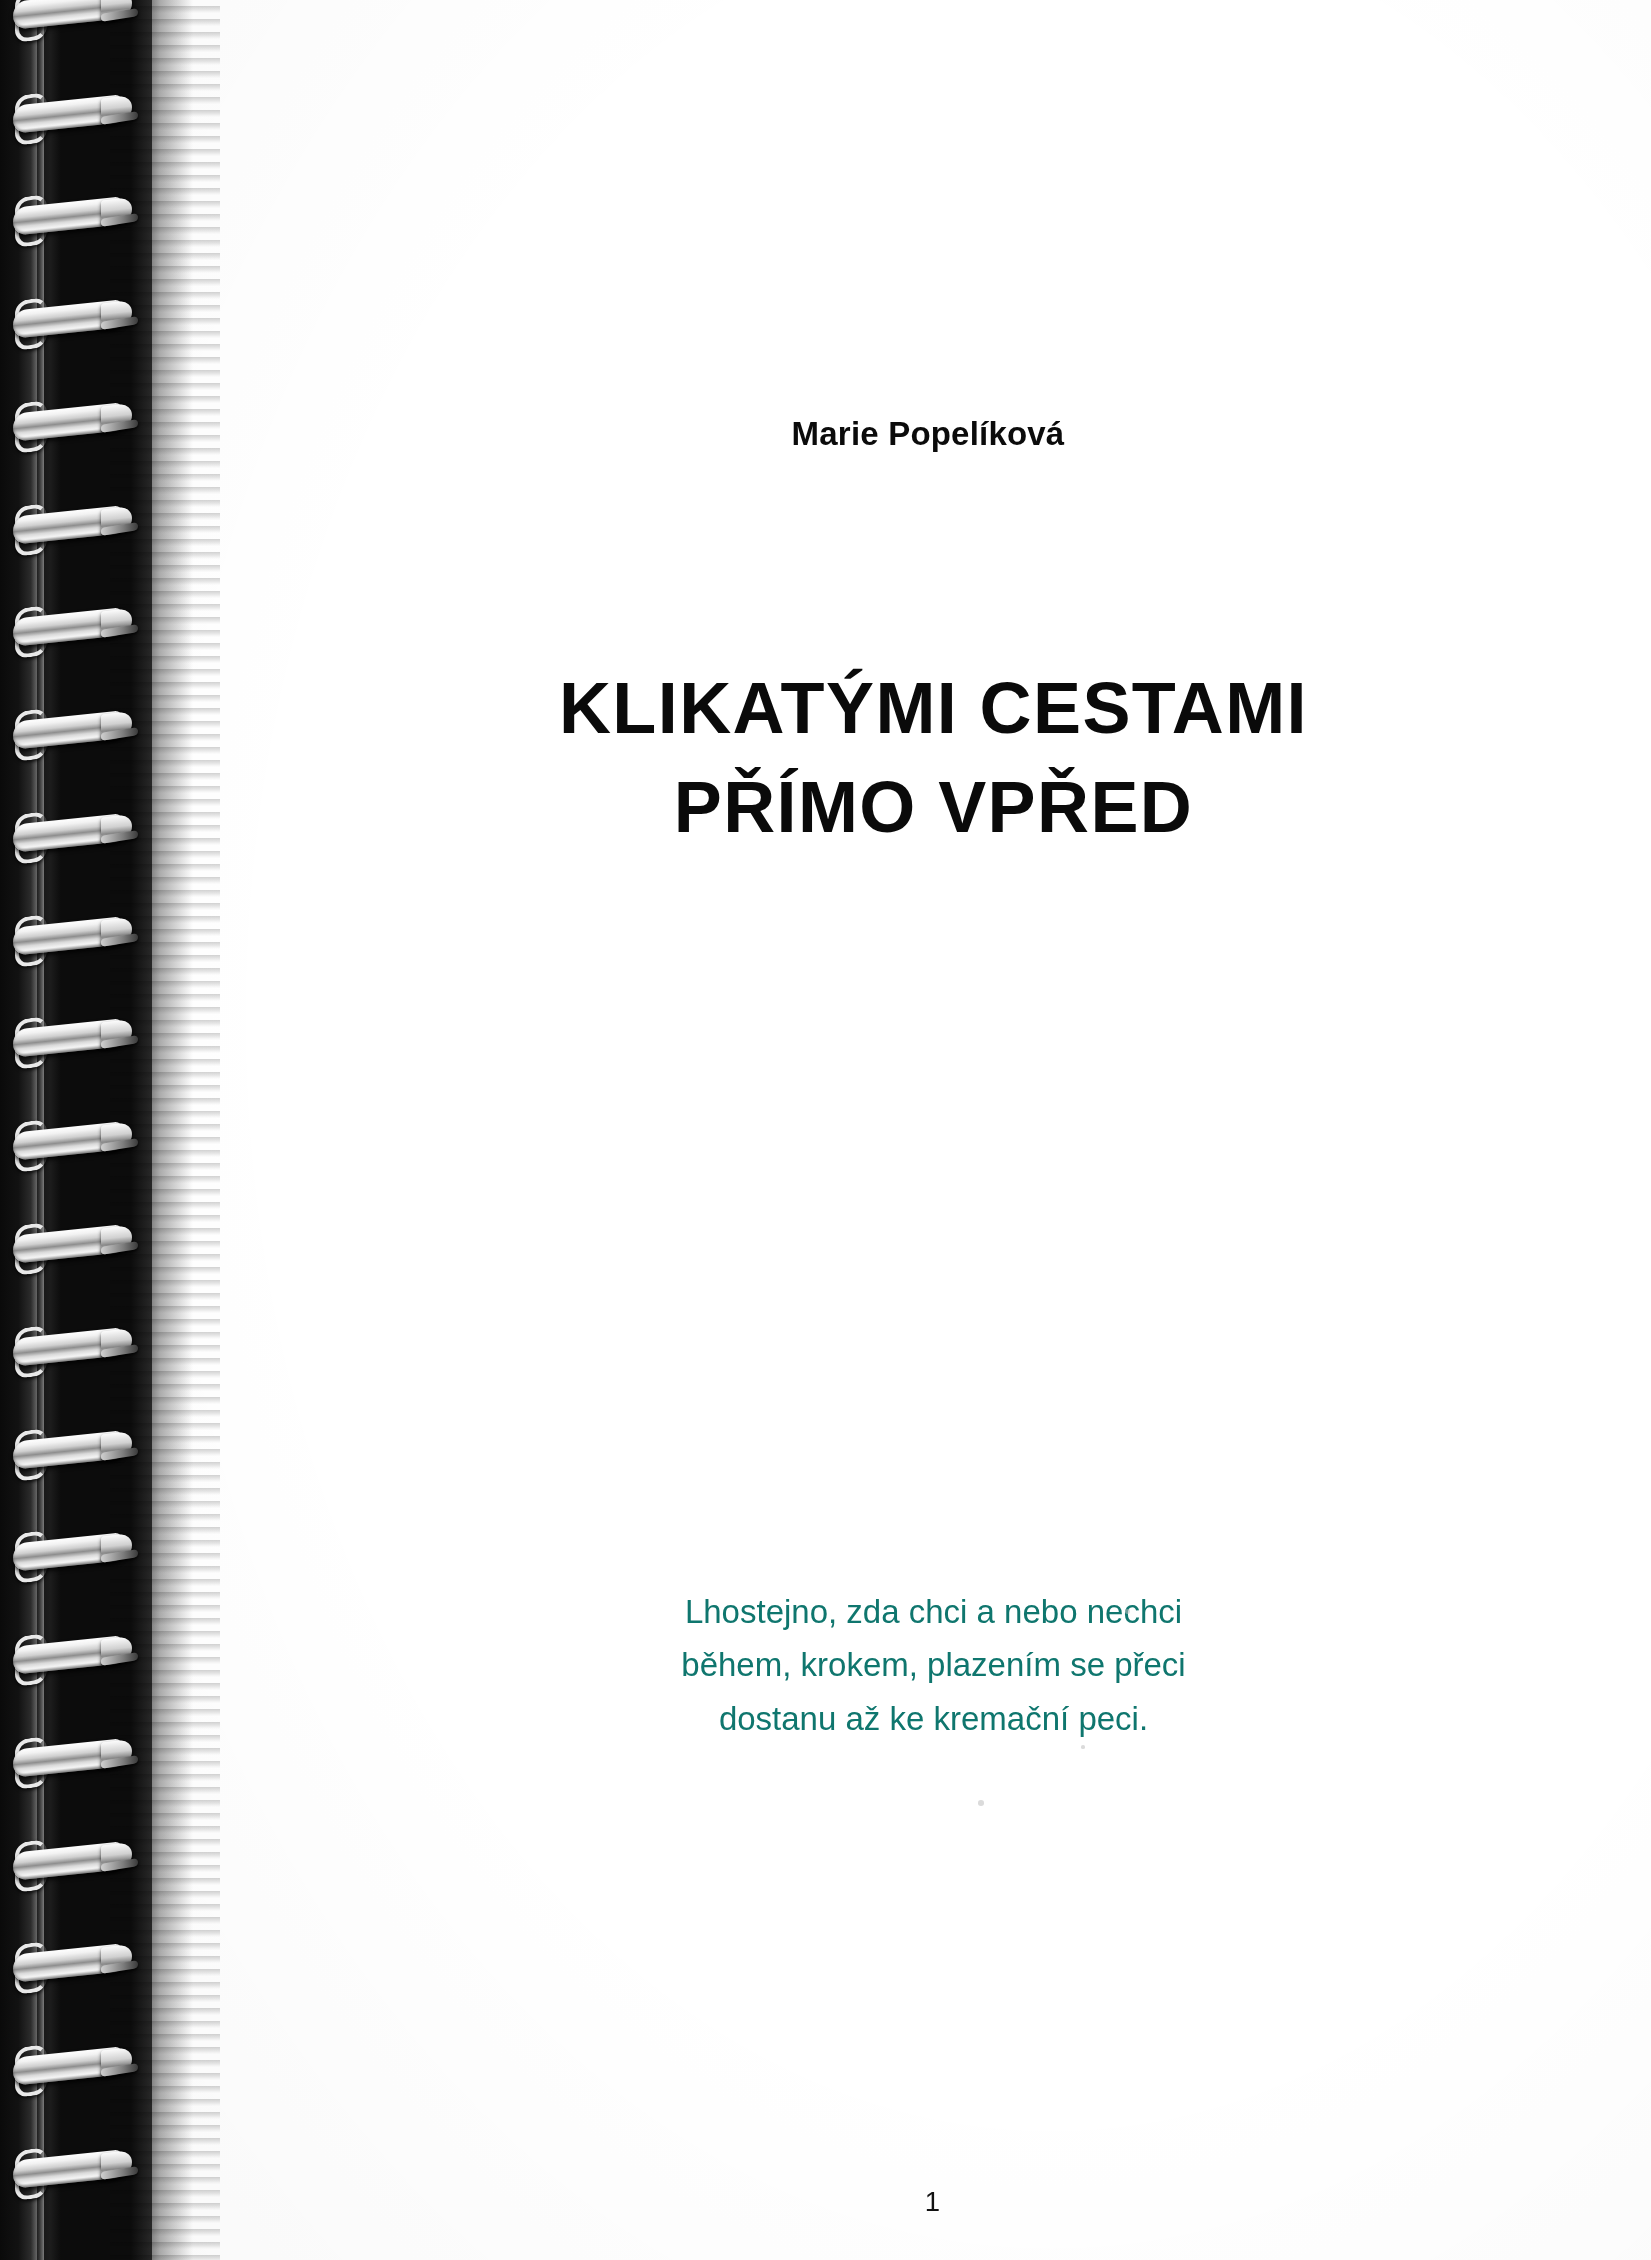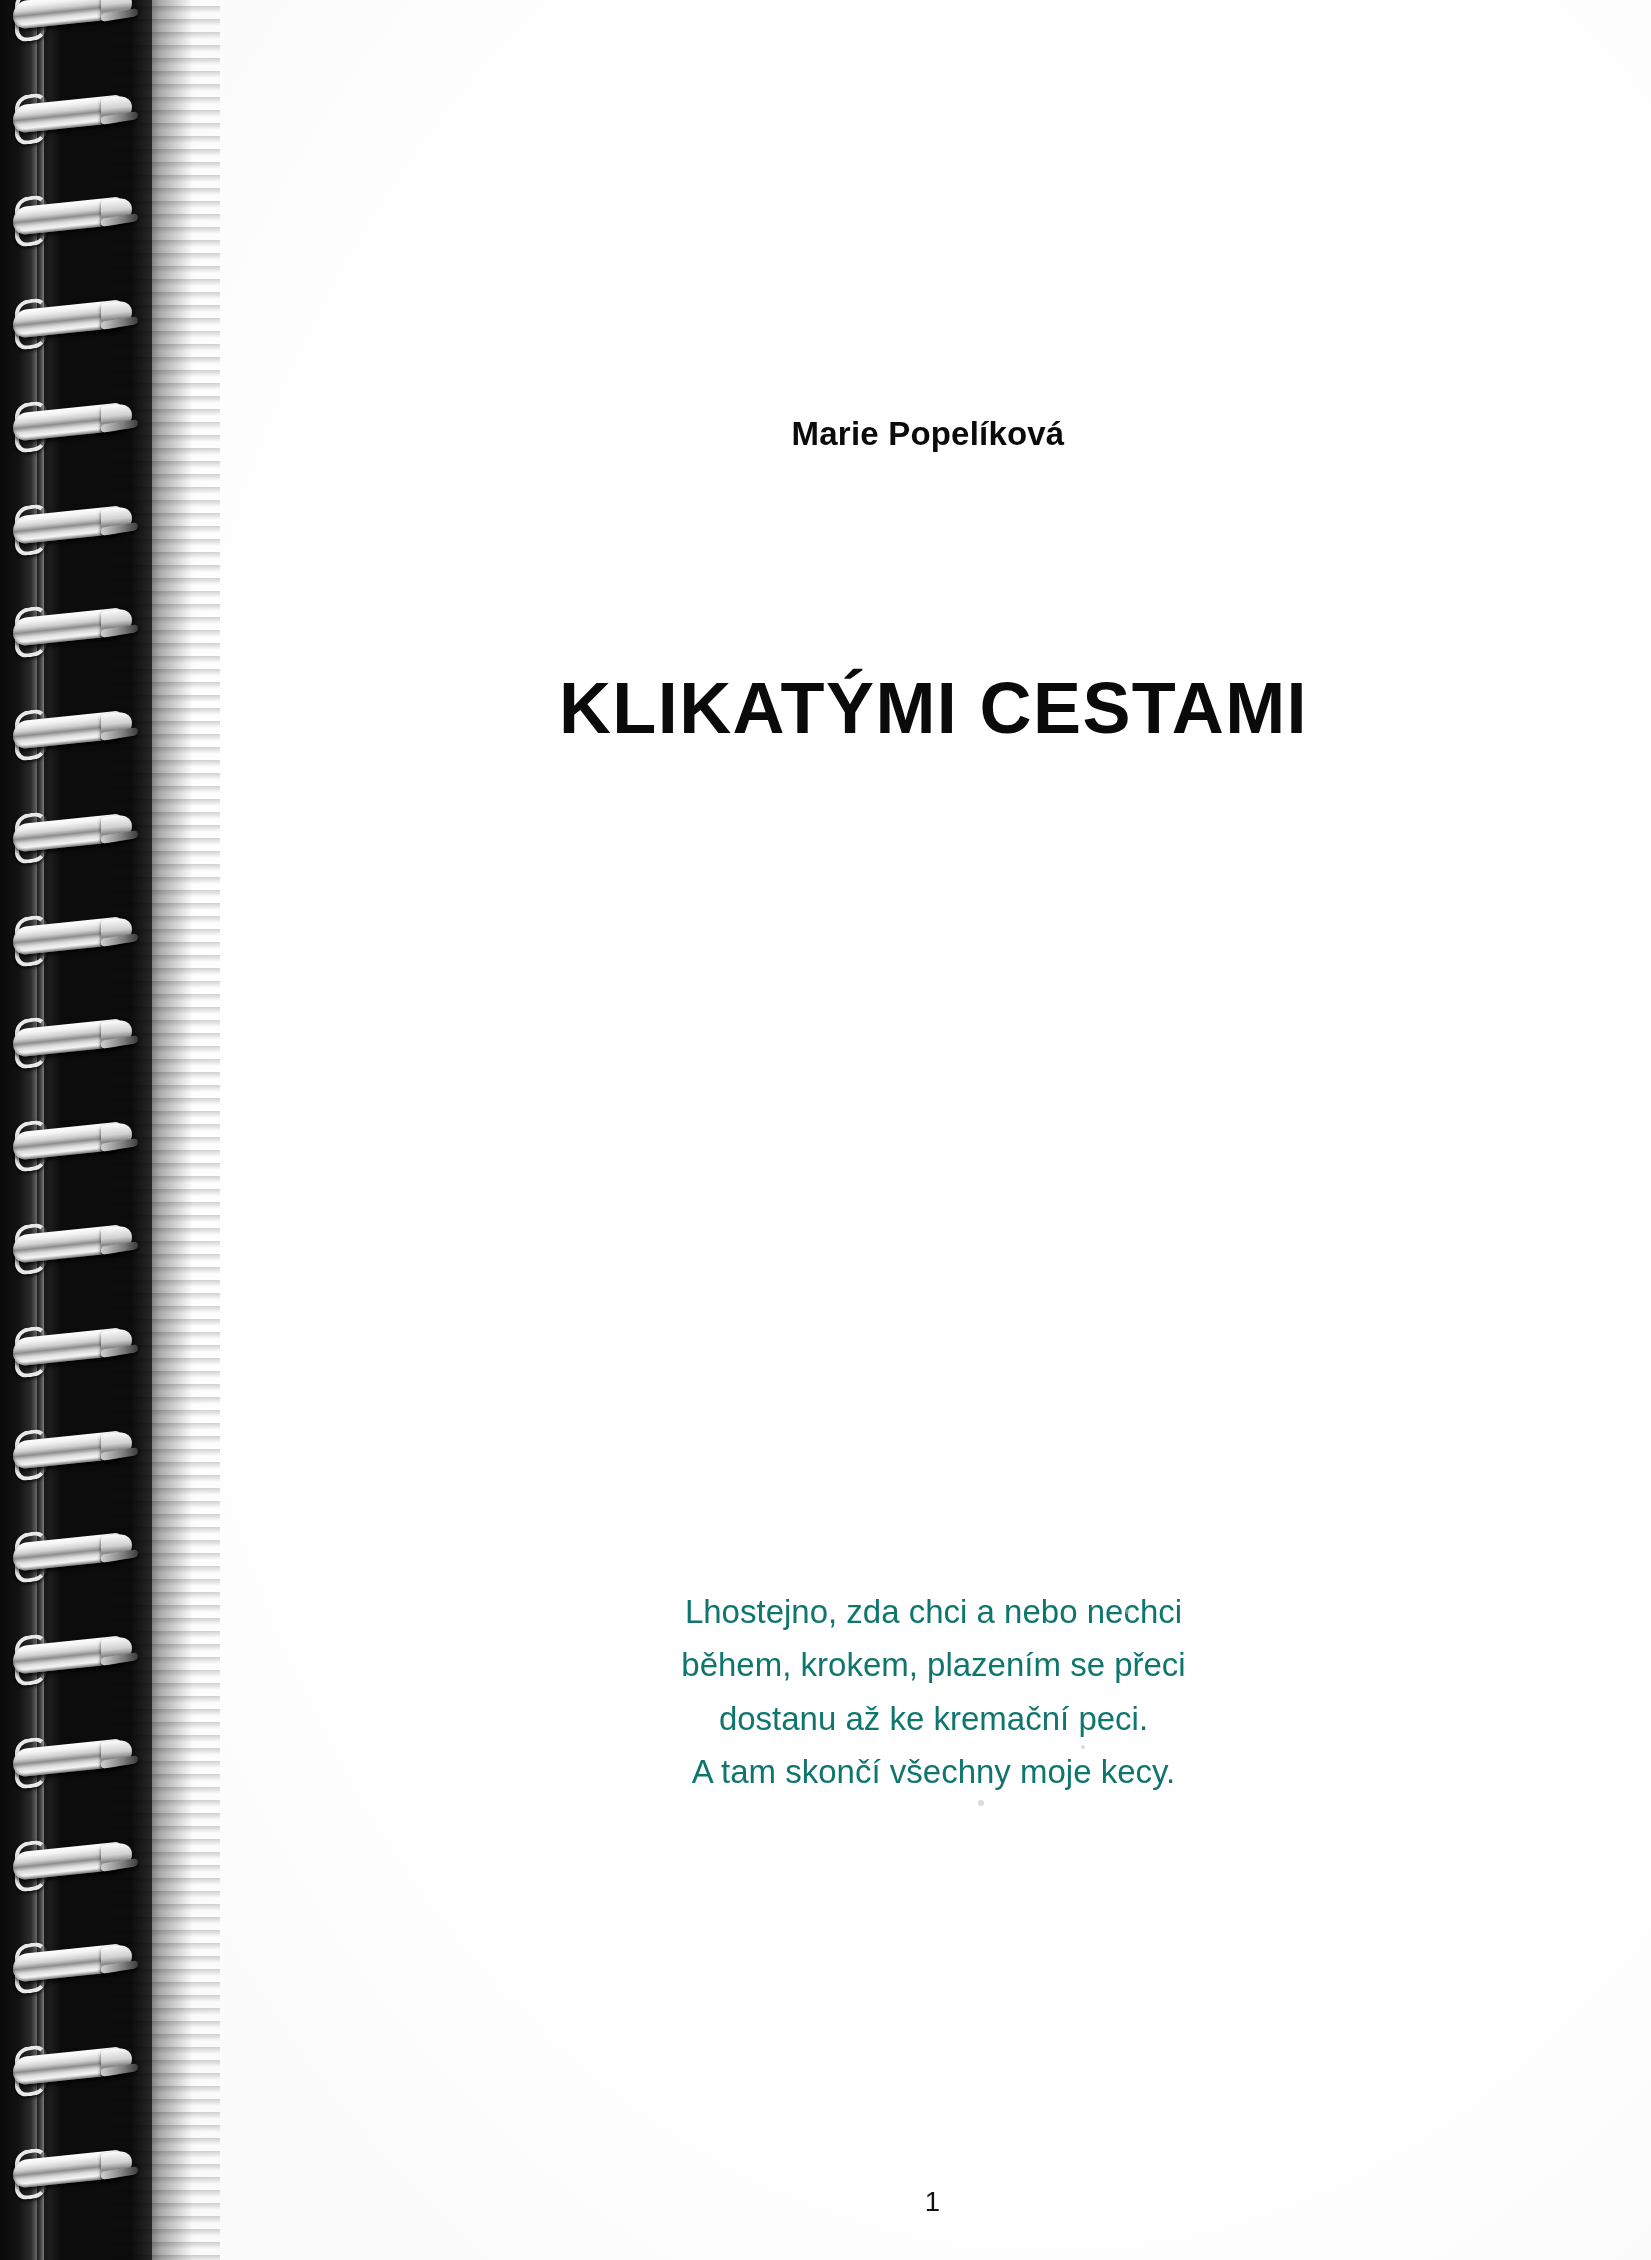--- a/index.html
+++ b/index.html
@@ -338,27 +338,27 @@
     </div>
 
   <div id="paper-noise"></div>
 
   <div id="content">
 
     <div class="author">Marie Popelíková</div>
 
     <div class="title">
       <div class="line">KLIKATÝMI CESTAMI</div>
+      <div class="line">PŘÍMO VPŘED</div>
     </div>
 
     <div class="verse">
       <span class="vline">Lhostejno, zda chci a nebo nechci</span>
       <span class="vline">během, krokem, plazením se přeci</span>
       <span class="vline">dostanu až ke kremační peci.</span>
-      <span class="vline">A tam skončí všechny moje kecy.</span>
     </div>
 
     <div class="page-number">1</div>
 
     <div class="speckle" style="left:973px; top:1609px; width:4.6px; height:4.6px;"></div>
     <div class="speckle" style="left:929px; top:1745px; width:3.7px; height:3.7px;"></div>
     <div class="speckle" style="left:826px; top:1800px; width:5.5px; height:5.5px;"></div>
   </div>
 </div>
 

